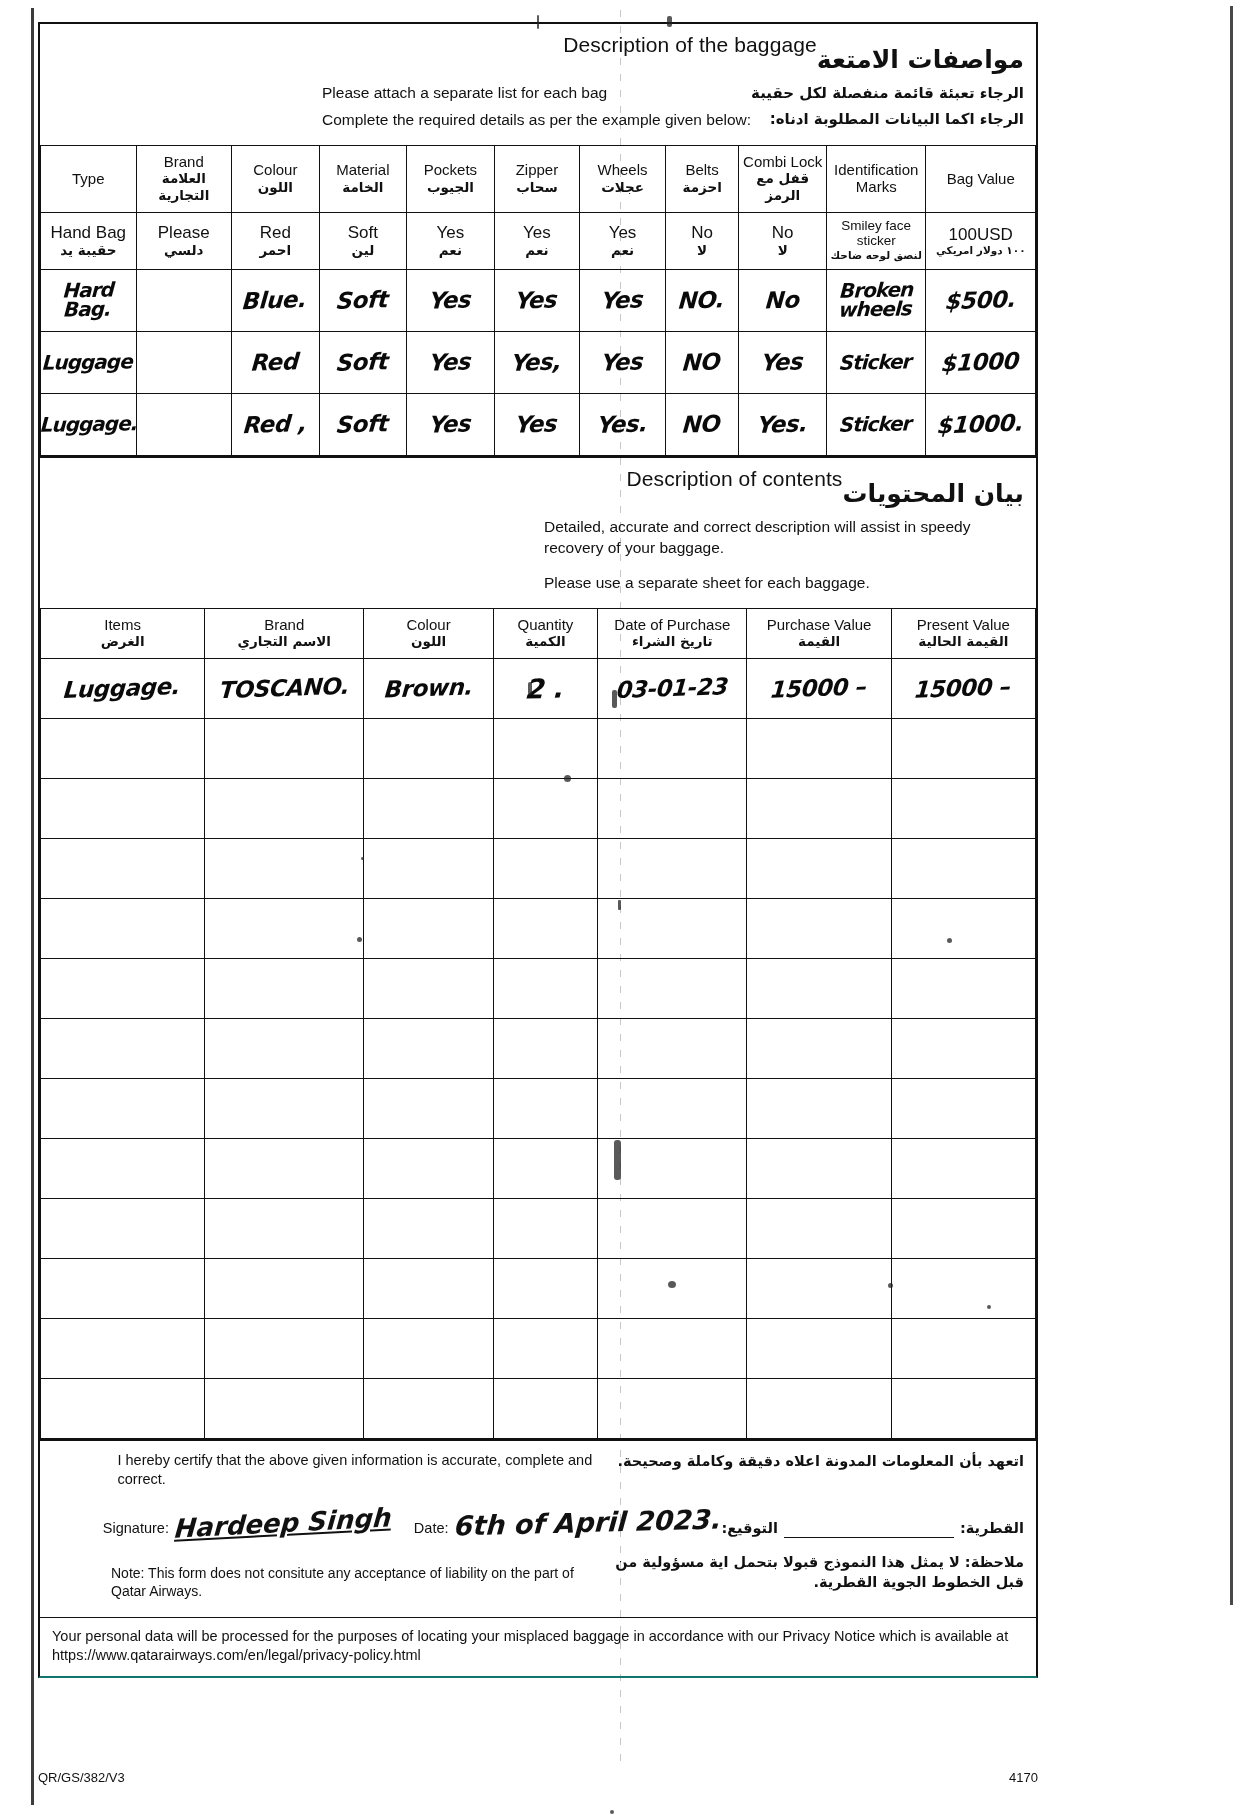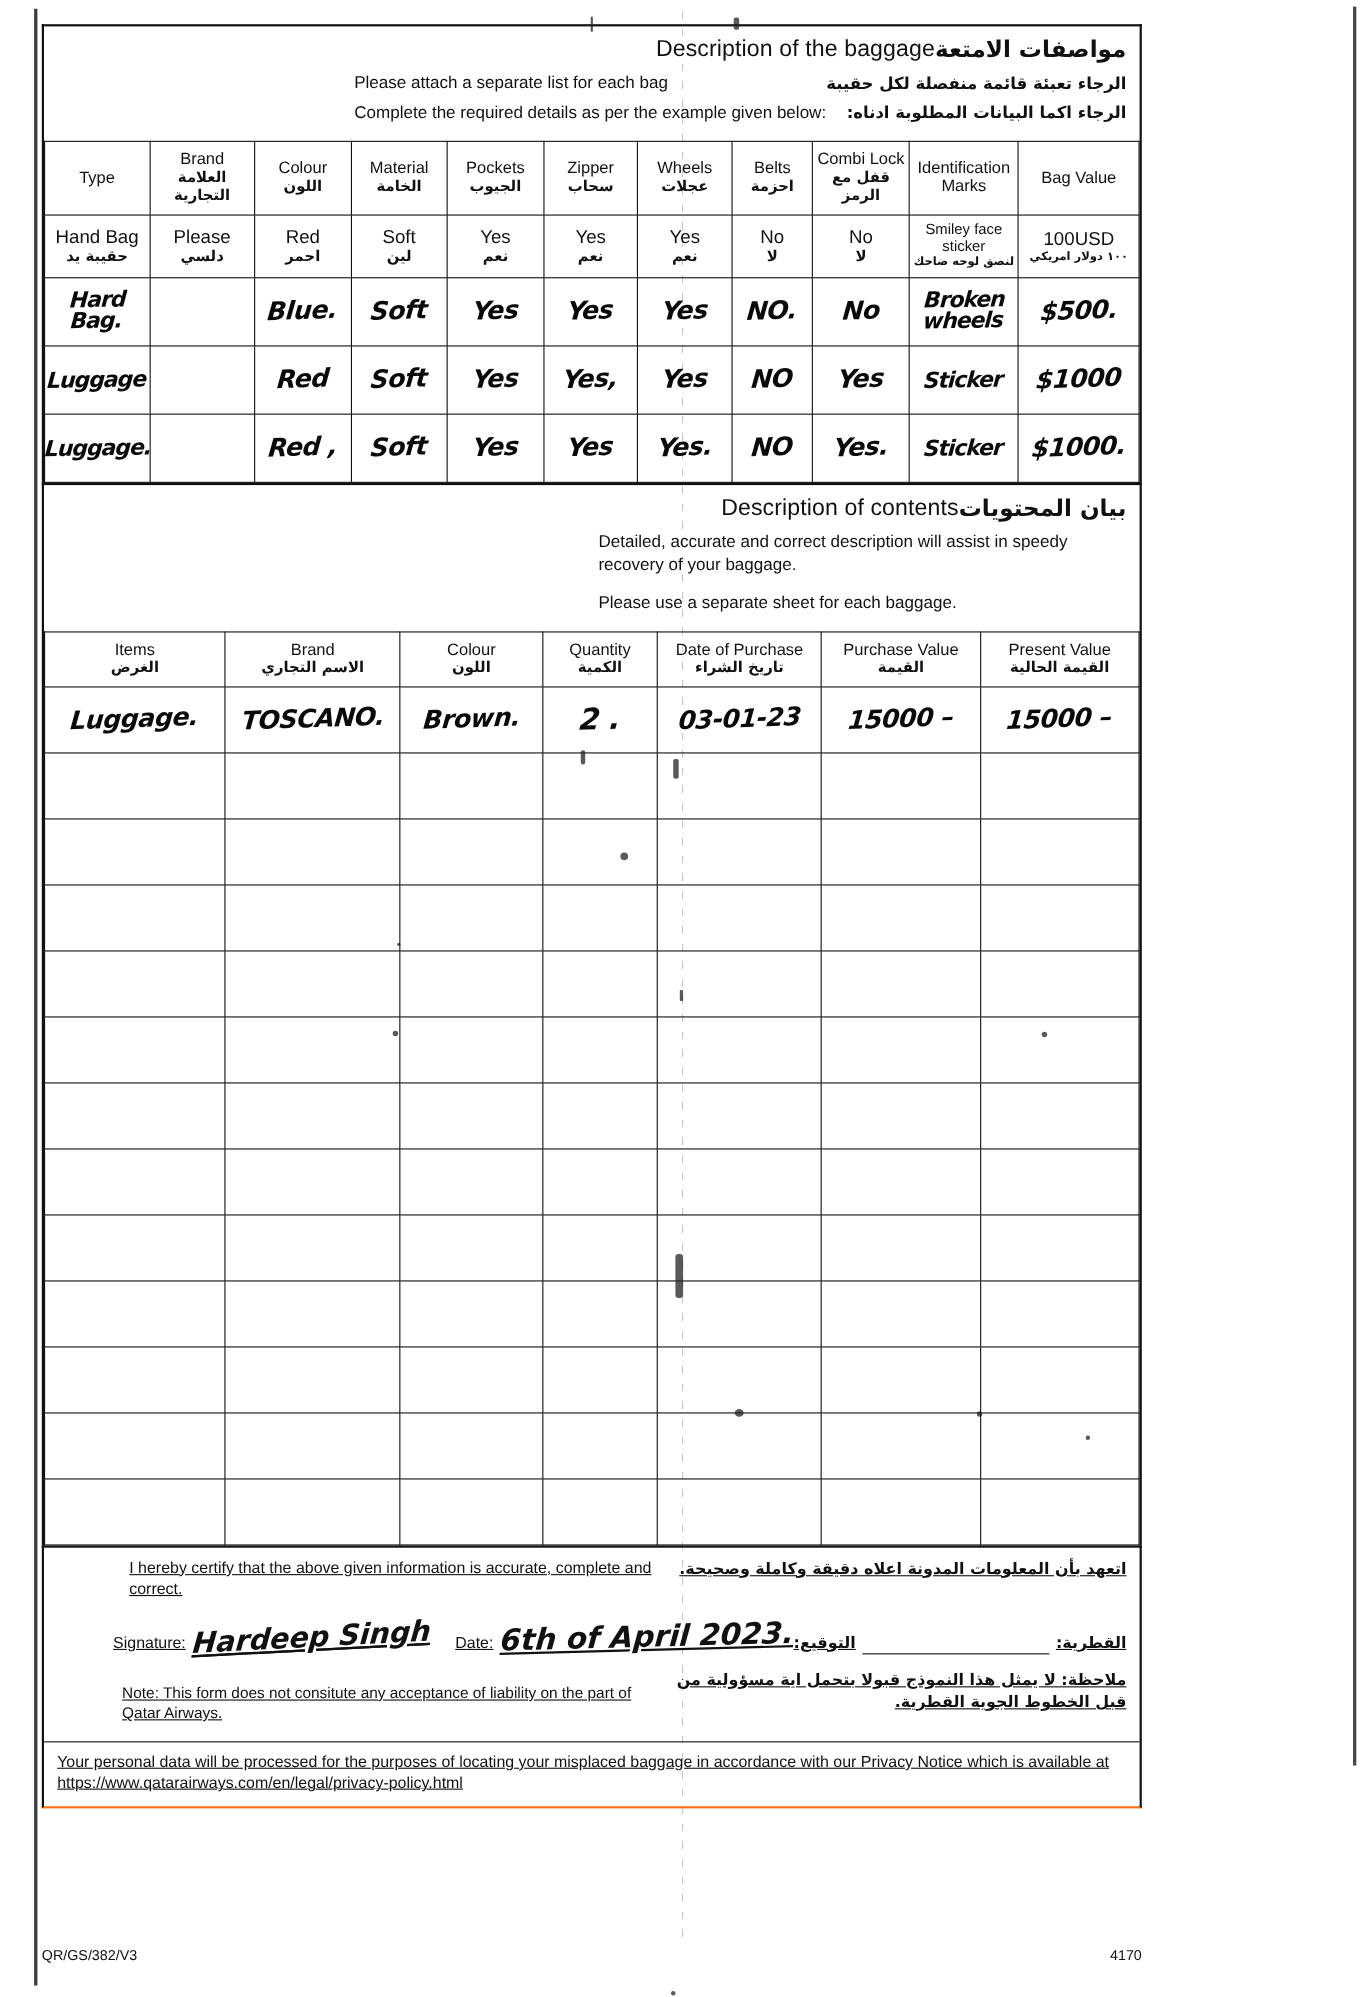--- a/index.html
+++ b/index.html
@@ -6,27 +6,27 @@
   body{width:1242px;height:1815px;font-family:"Liberation Sans",sans-serif;color:#111;position:relative;overflow:hidden;}
   .page{position:absolute;inset:0;background:#ffffff;}
   
   .scan-edge-l{position:absolute;left:0;top:0;width:34px;height:1815px;background:#ffffff;}
   .scan-edge-l:after{content:"";position:absolute;right:0;top:8px;bottom:10px;width:3px;background:#1a1a1a;opacity:.85;}
   .scan-edge-r{position:absolute;right:0;top:0;width:14px;height:1815px;background:#fff;}
   .scan-edge-r:after{content:"";position:absolute;left:2px;top:6px;bottom:210px;width:3px;background:#1a1a1a;opacity:.8;}
 
   .frame{position:absolute;left:38px;top:22px;width:1000px;}
   .sec{border:2px solid #111;border-bottom:none;}
-  .sec.last{border-bottom:2px solid #f97316;text-decoration:underline;}
+  .sec.last{border-bottom:2px solid #0f766e;}
   .pad{padding:9px 12px 8px 12px;}
   .row-2col{display:flex;justify-content:flex-end;align-items:flex-start;}
   .en{text-align:left;}
   .ar{text-align:right;direction:rtl;font-family:"DejaVu Sans",sans-serif;}
   h2.title{font-size:21px;font-weight:400;margin:0 0 9px 0;letter-spacing:.1px;}
-  .title-ar{font-size:21px;font-weight:700;margin:0 0 9px 0;}
+  .title-ar{font-size:25px;font-weight:700;margin:12px 0 9px 0;}
   .sub{font-size:15.5px;margin:0 0 6px 0;line-height:1.35;}
   .sub-ar{font-size:15px;margin:0 0 5px 0;line-height:1.4;font-weight:600;}
 
   table{border-collapse:collapse;width:100%;table-layout:fixed;}
   td,th{border:1px solid #111;padding:0;vertical-align:middle;text-align:center;font-weight:400;}
   .hcell{padding:7px 2px 8px 2px;}
   .hen{font-size:15px;line-height:1.15;}
   .har{font-size:13.5px;line-height:1.25;direction:rtl;font-family:"DejaVu Sans",sans-serif;font-weight:600;}
   .har.sm{font-size:10.5px;}
   .ex td{height:56px;}

